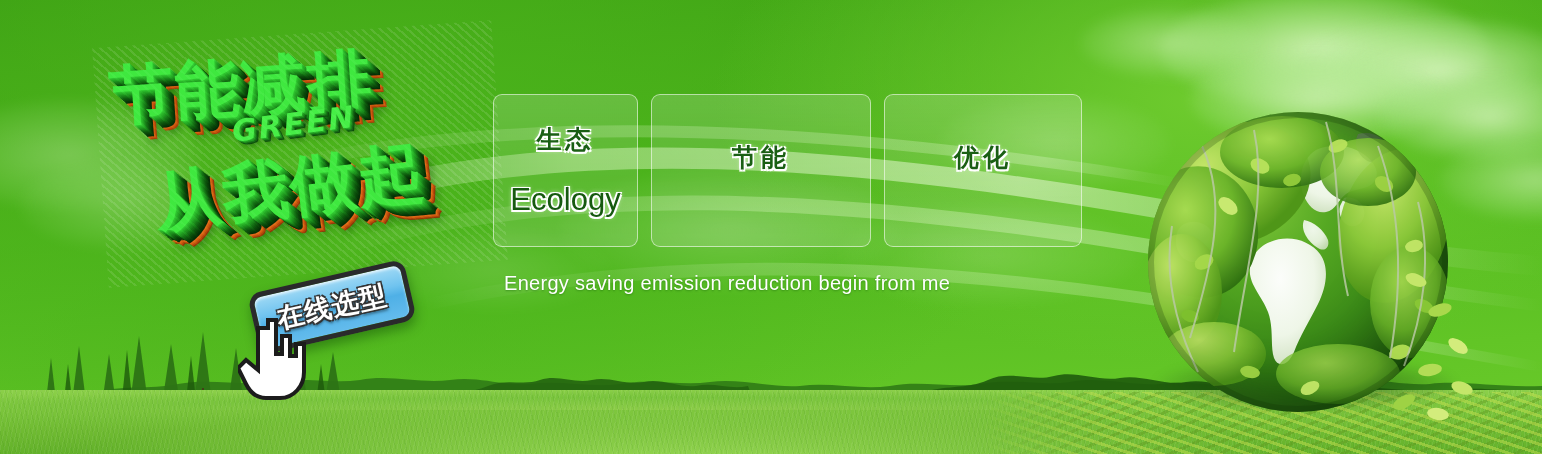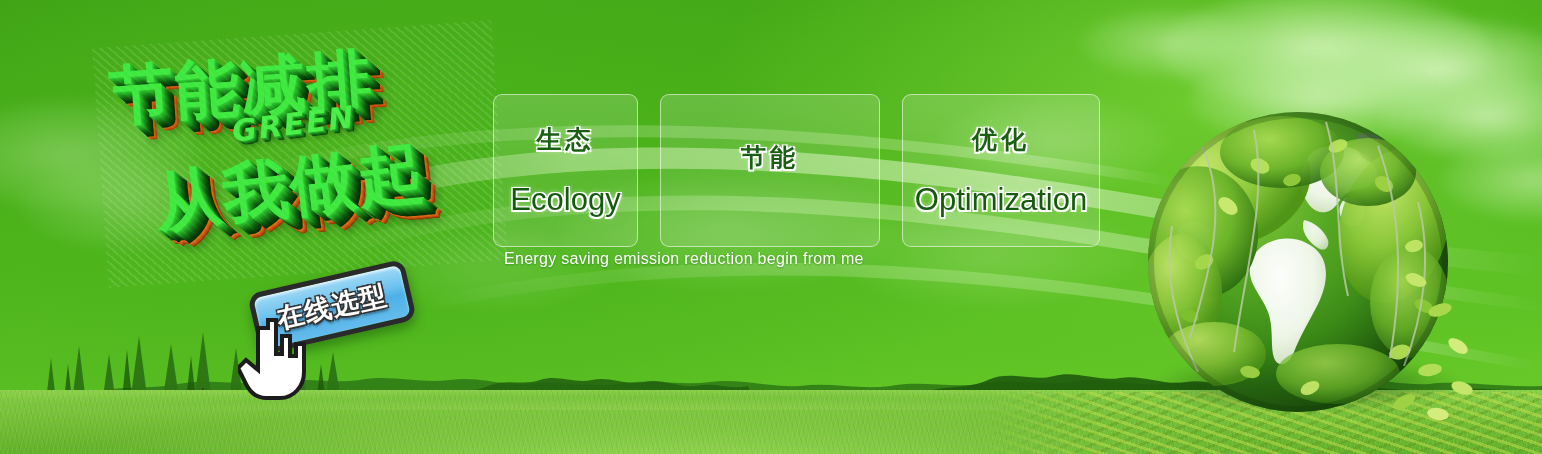--- a/index.html
+++ b/index.html
@@ -144,21 +144,21 @@
     font-family: "DejaVu Sans", sans-serif;
     font-size: 27px; font-weight: bold; color: #ffffff;
     letter-spacing: 1px;
     text-shadow: -1.5px -1.5px 0 #333, 1.5px -1.5px 0 #333, -1.5px 1.5px 0 #333, 1.5px 1.5px 0 #333, 0 3px 3px rgba(0,0,0,.5);
   }
   .cursor-hand { position: absolute; left: -18px; top: 24px; width: 74px; height: 86px; }
 
   
   .cards {
     position: absolute; left: 493px; top: 94px;
-    display: flex; gap: 22px; align-items: stretch;
+    display: flex; gap: 13px; align-items: stretch;
   }
   .card {
     height: 153px;
     border: 1px solid rgba(255,255,255,0.55);
     border-radius: 9px;
     background: linear-gradient(180deg, rgba(255,255,255,0.17) 0%, rgba(255,255,255,0.09) 55%, rgba(255,255,255,0.14) 100%);
     display: flex; flex-direction: column;
     align-items: center; justify-content: center;
     padding: 0 18px;
   }
@@ -177,23 +177,23 @@
     font-family: "Liberation Sans", sans-serif;
     font-size: 31px; font-weight: normal; color: #165a0f;
     white-space: nowrap;
     text-shadow: -1.5px -1.5px 0 #fff, 1.5px -1.5px 0 #fff, -1.5px 1.5px 0 #fff, 1.5px 1.5px 0 #fff,
                  0 0 5px rgba(255,255,255,.85);
     text-align: center;
   }
 
   
   .tagline {
-    position: absolute; left: 504px; top: 250px;
+    position: absolute; left: 504px; top: 272px;
     font-family: "Liberation Sans", sans-serif;
-    font-size: 16px; color: #ffffff;
+    font-size: 20px; color: #ffffff;
     letter-spacing: .3px;
     text-shadow: 0 1px 2px rgba(0,70,0,.35);
     white-space: nowrap;
   }
 
   
   .globe-wrap { position: absolute; left: 1148px; top: 112px; width: 310px; height: 310px; }
   .globe-shadow {
     position: absolute; left: 8px; top: 246px; width: 300px; height: 52px;
     border-radius: 50%;
@@ -438,19 +438,18 @@
   <div class="cards">
     <div class="card card-1">
       <div class="card-cn">生态</div>
       <div class="card-en">Ecology</div>
     </div>
     <div class="card card-2">
       <div class="card-cn">节能</div>
     </div>
     <div class="card card-3">
       <div class="card-cn">优化</div>
-      <div class="card-en">Optimization</div>
     </div>
   </div>
 
   <div class="tagline">Energy saving emission reduction begin from me</div>
 
 </div>
 
 </body></html>

